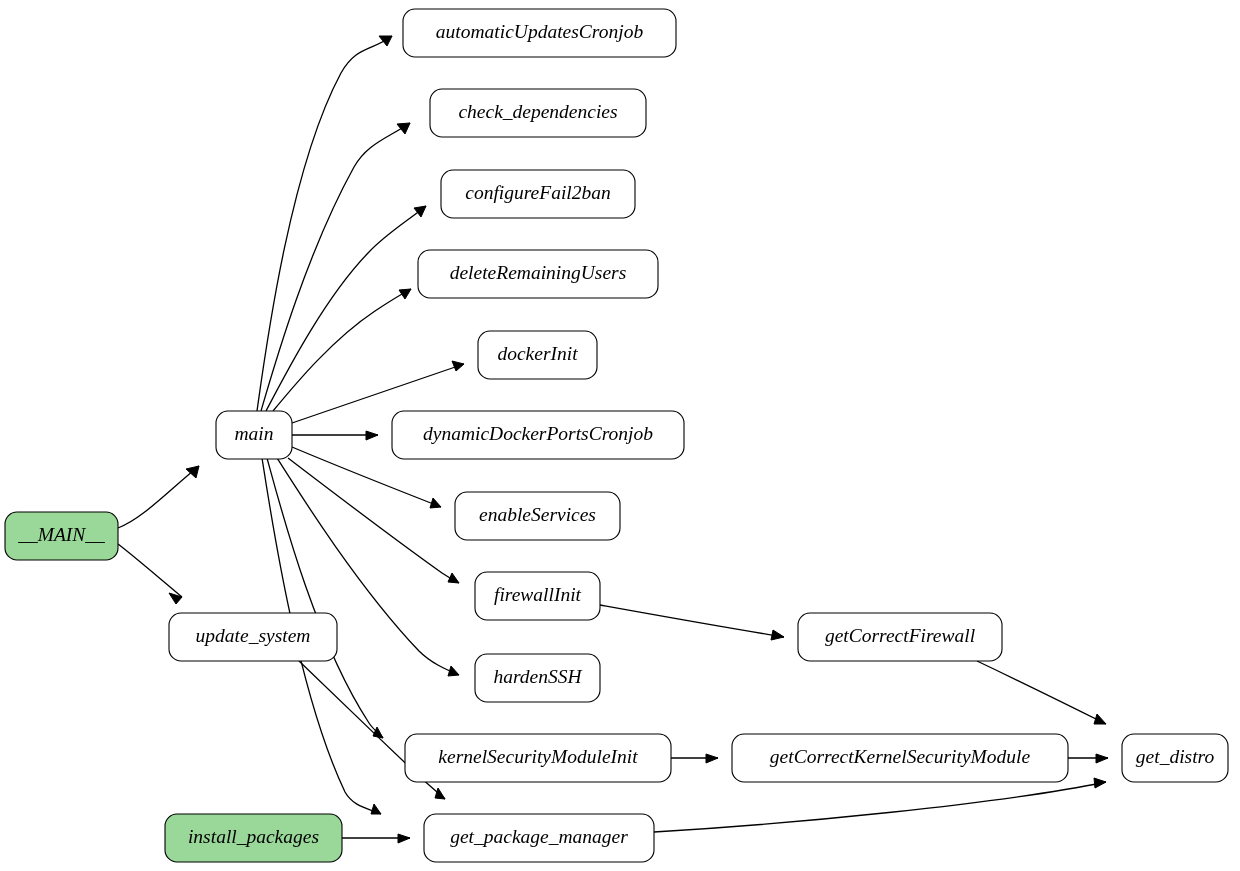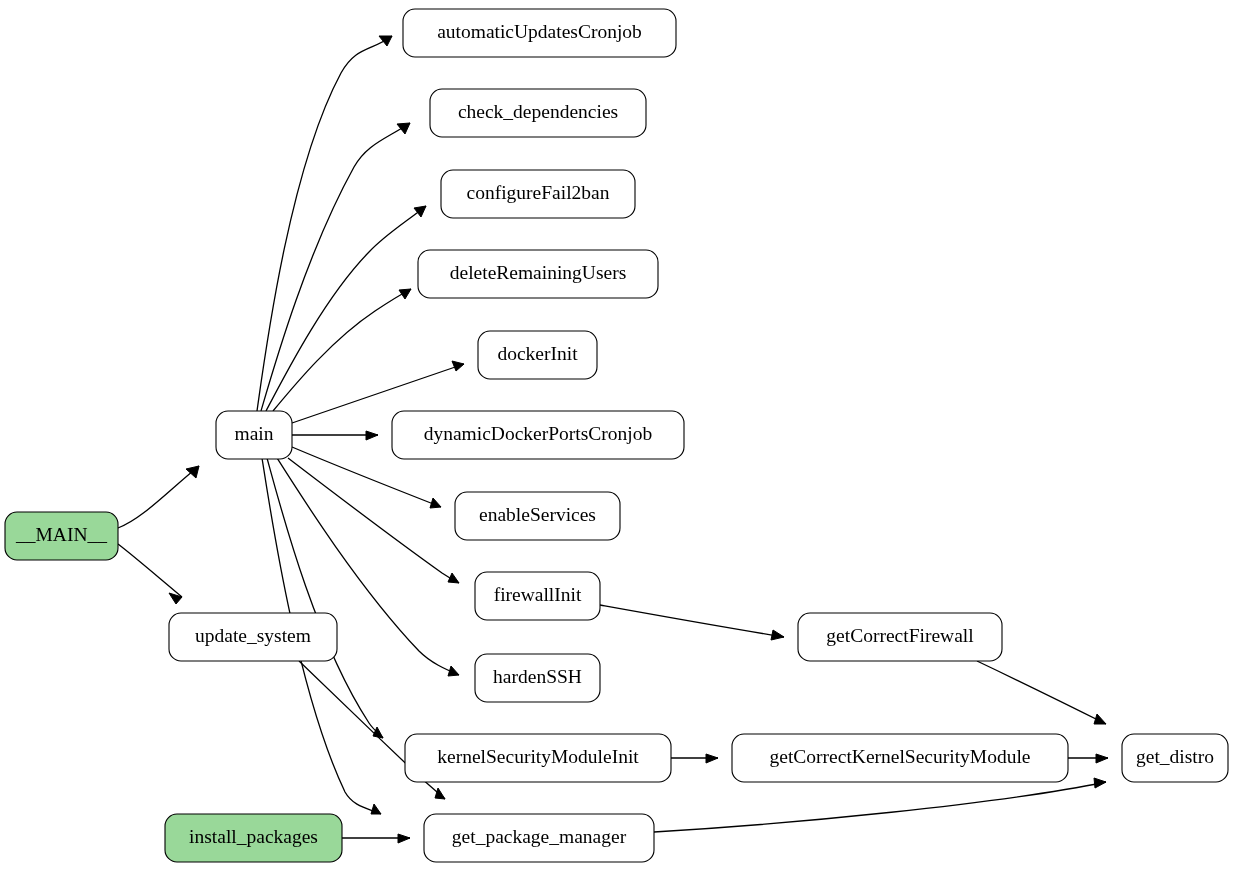--- a/index.html
+++ b/index.html
@@ -11,20 +11,21 @@
   body {
     width: 1240px;
     height: 871px;
     overflow: hidden;
     font-family: "Liberation Serif", "DejaVu Serif", serif;
   }
   #graph-root {
     position: relative;
     width: 1164px;
     height: 871px;
+    font-style: italic;
   }
   svg#callgraph {
     display: block;
     width: 1240px;
     height: 871px;
   }
   .node-shape {
     fill: #ffffff;
     stroke: #000000;
     stroke-width: 1.1;

